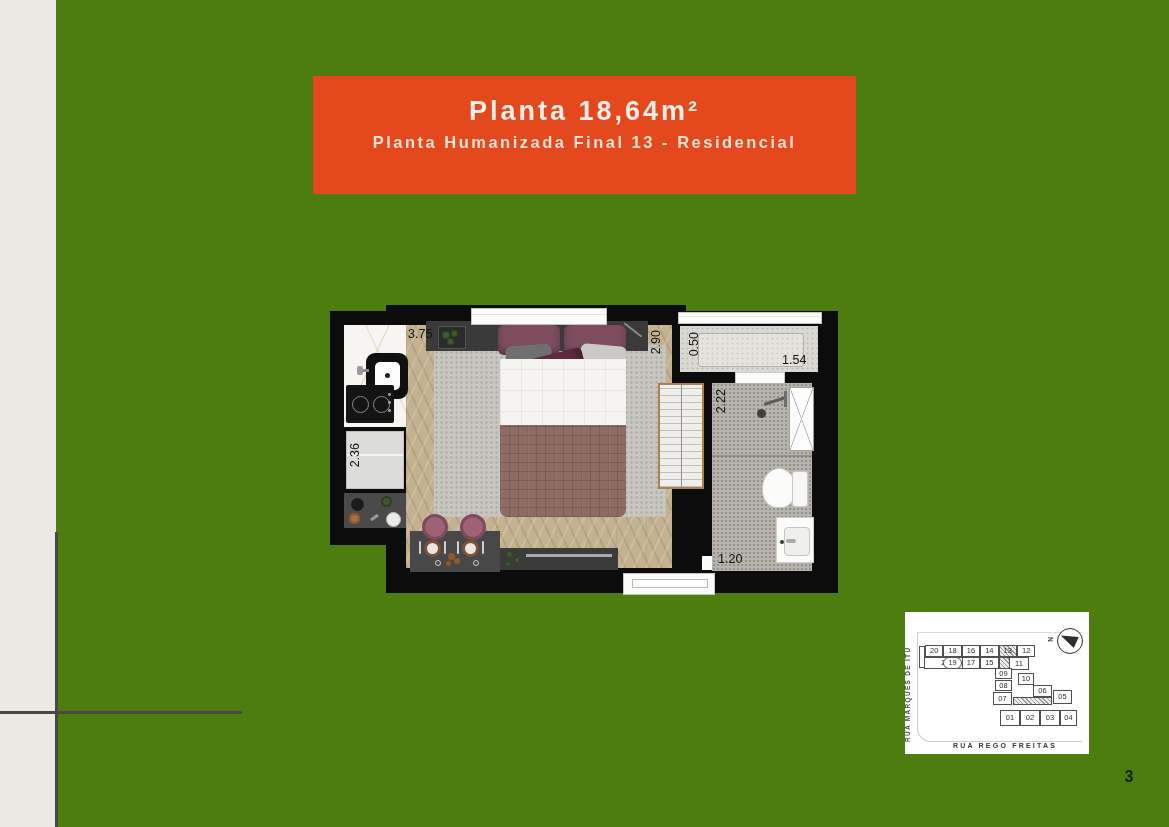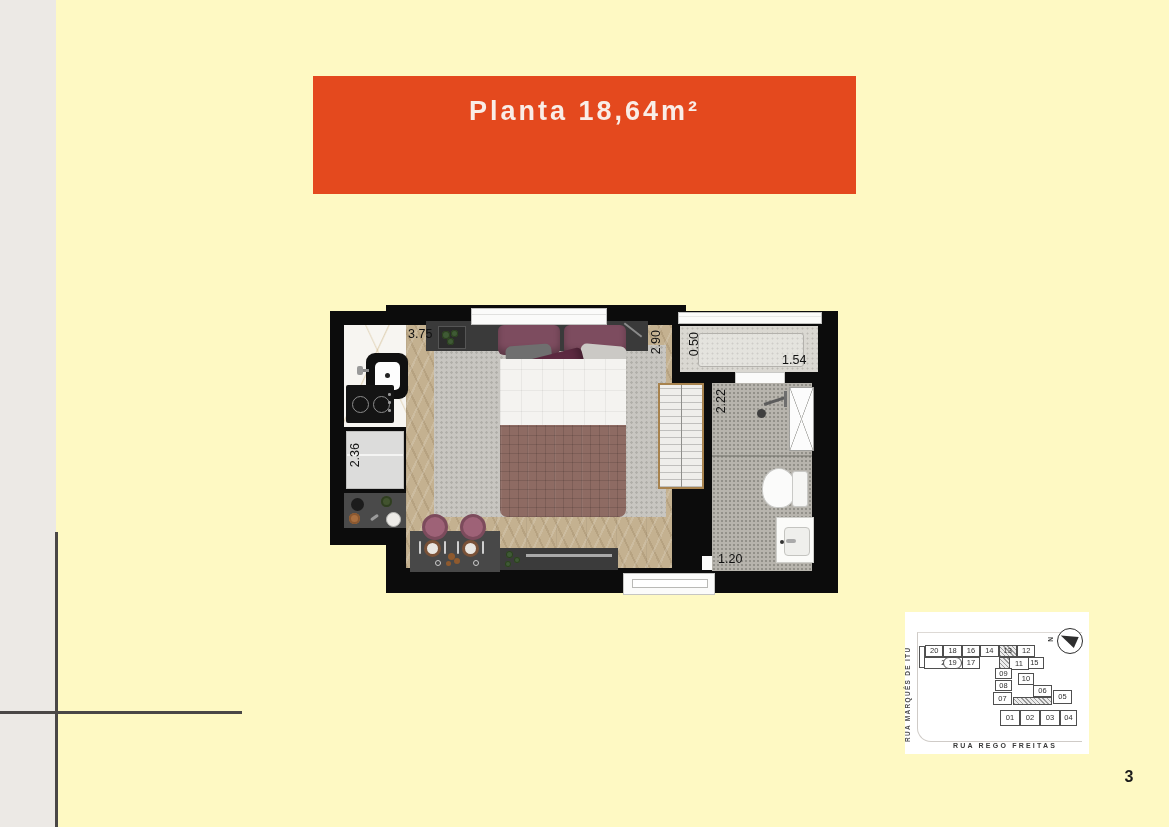--- a/index.html
+++ b/index.html
@@ -1,18 +1,18 @@
 <!DOCTYPE html>
 <html><head>
 <meta charset="utf-8">
 <style>
   html,body{margin:0;padding:0;}
   body{width:1169px;height:827px;background:#fff;font-family:"Liberation Sans",sans-serif;overflow:hidden;}
   .abs{position:absolute;}
-  #page{position:relative;width:1169px;height:827px;background:#fef9c3;}
+  #page{position:relative;width:1169px;height:827px;background:#4d7c0f;}
 
   
   #left-band{left:0;top:0;width:56px;height:827px;background:#ECE9E5;}
   #cross-v{left:55px;top:532px;width:3px;height:295px;background:#4A4746;}
   #cross-h{left:0;top:711px;width:242px;height:3px;background:#4A4746;}
 
   
   #header{left:313px;top:76px;width:543px;height:118px;background:#E4491E;text-align:center;padding-top:19px;box-sizing:border-box;}
   #header .title{font-size:27px;font-weight:bold;letter-spacing:3px;color:#F9EDE7;line-height:32px;}
   #header .subtitle{font-size:16.5px;font-weight:bold;letter-spacing:2.5px;color:#F6E0D5;line-height:25px;margin-top:3px;}
@@ -147,20 +147,21 @@
 <body>
 
 <div id="page">
 
   <div id="left-band" class="abs"></div>
   <div id="cross-v" class="abs"></div>
   <div id="cross-h" class="abs"></div>
 
   <div id="header" class="abs">
     <div class="title">Planta 18,64m²</div>
+    <div class="subtitle">Planta Humanizada Final 13 - Residencial</div>
   </div>
 
   <div id="plan" class="abs">
 
     <div id="pw1" class="abs wall"></div>
     <div id="pw2" class="abs wall"></div>
     <div id="pw3" class="abs wall"></div>
 
     <div class="abs wood"></div>
     <div class="abs rug"></div>
@@ -283,21 +284,21 @@
     <div class="abs" id="keyplan-units" style="left:0;top:0;width:100%;height:100%;">
         <div class="unit" style="left: 20px; top: 33px; width: 18.4px; height: 12px;">20</div>
         <div class="unit" style="left: 38.4px; top: 33px; width: 18.4px; height: 12px;">18</div>
         <div class="unit" style="left: 56.8px; top: 33px; width: 18.4px; height: 12px;">16</div>
         <div class="unit" style="left: 75.2px; top: 33px; width: 18.4px; height: 12px;">14</div>
         <div class="unit hatched" style="left: 93.6px; top: 33px; width: 18.4px; height: 12px;">13</div>
         <div class="unit" style="left: 112px; top: 33px; width: 18.4px; height: 12px;">12</div>
         <div class="unit" style="left: 19px; top: 45px; width: 43px; height: 12px;">21</div>
         <div class="unit" style="left: 38.4px; top: 45px; width: 18.4px; height: 12px; border-radius: 6px;">19</div>
         <div class="unit" style="left: 56.8px; top: 45px; width: 18.4px; height: 12px; text-align: right;">17</div>
-        <div class="unit" style="left: 75.2px; top: 45px; width: 18.4px; height: 12px; margin-left: 45px;">15</div>
+        <div class="unit" style="left: 75.2px; top: 45px; width: 18.4px; height: 12px;">15</div>
         <div class="unit hatched" style="left: 93.6px; top: 45px; width: 14px; height: 12px;"></div>
         <div class="unit" style="left: 104px; top: 45px; width: 20px; height: 13px;">11</div>
         <div class="unit" style="left: 90px; top: 56px; width: 17px; height: 11px;">09</div>
         <div class="unit" style="left: 113px; top: 61px; width: 16px; height: 12px;">10</div>
         <div class="unit" style="left: 90px; top: 68px; width: 17px; height: 11px;">08</div>
         <div class="unit" style="left: 88px; top: 80px; width: 19px; height: 13px;">07</div>
         <div class="unit" style="left: 128px; top: 73px; width: 19px; height: 12px;">06</div>
         <div class="unit" style="left: 148px; top: 78px; width: 19px; height: 14px;">05</div>
         <div class="unit hatched" style="left: 108px; top: 85px; width: 39px; height: 8px;"></div>
         <div class="unit" style="left: 95px; top: 98px; width: 20px; height: 16px;">01</div>

